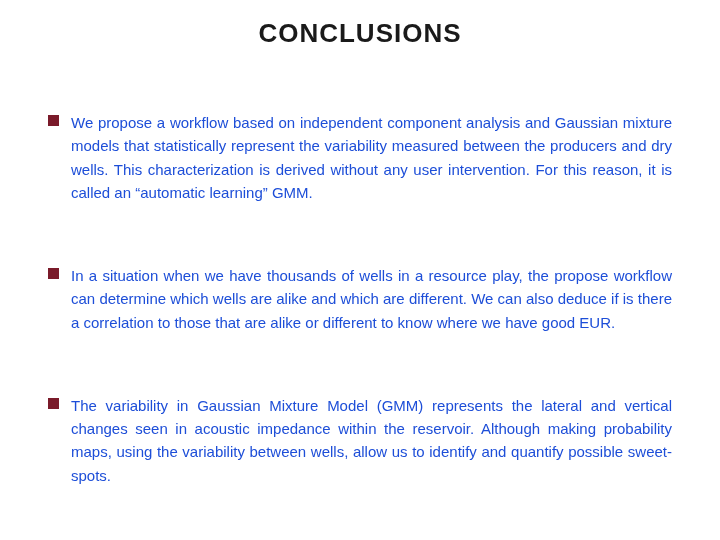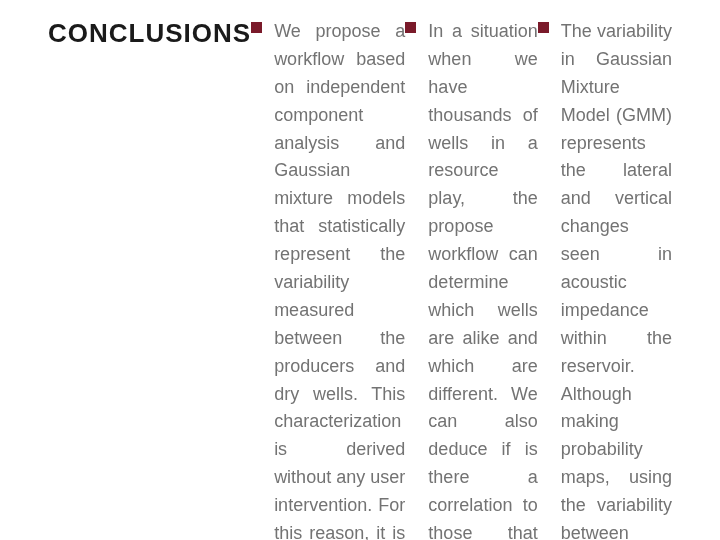--- a/index.html
+++ b/index.html
@@ -15,21 +15,22 @@
       font-family: Arial, sans-serif;
       overflow: hidden;
     }
 
     .page {
       width: 720px;
       height: 540px;
       background: #ffffff;
       padding: 18px 48px 18px 48px;
       display: flex;
-      flex-direction: row;
+      flex-direction: column;
+      gap: 44px;
     }
 
     .title {
       text-align: center;
       font-size: 26px;
       font-weight: bold;
       color: #1a1a1a;
       margin-bottom: 18px;
       letter-spacing: 1px;
     }
@@ -44,22 +45,22 @@
     .bullet-square {
       width: 11px;
       height: 11px;
       background-color: #7a1a2a;
       flex-shrink: 0;
       margin-top: 4px;
       margin-right: 12px;
     }
 
     .bullet-text {
-      font-size: 18px;
-      color: #737373;
+      font-size: 15px;
+      color: #1d4ed8;
       line-height: 1.55;
       text-align: justify;
     }
   </style>
 </head>
 <body>
 
 <div class="page">
   <div class="title">CONCLUSIONS</div>
 

